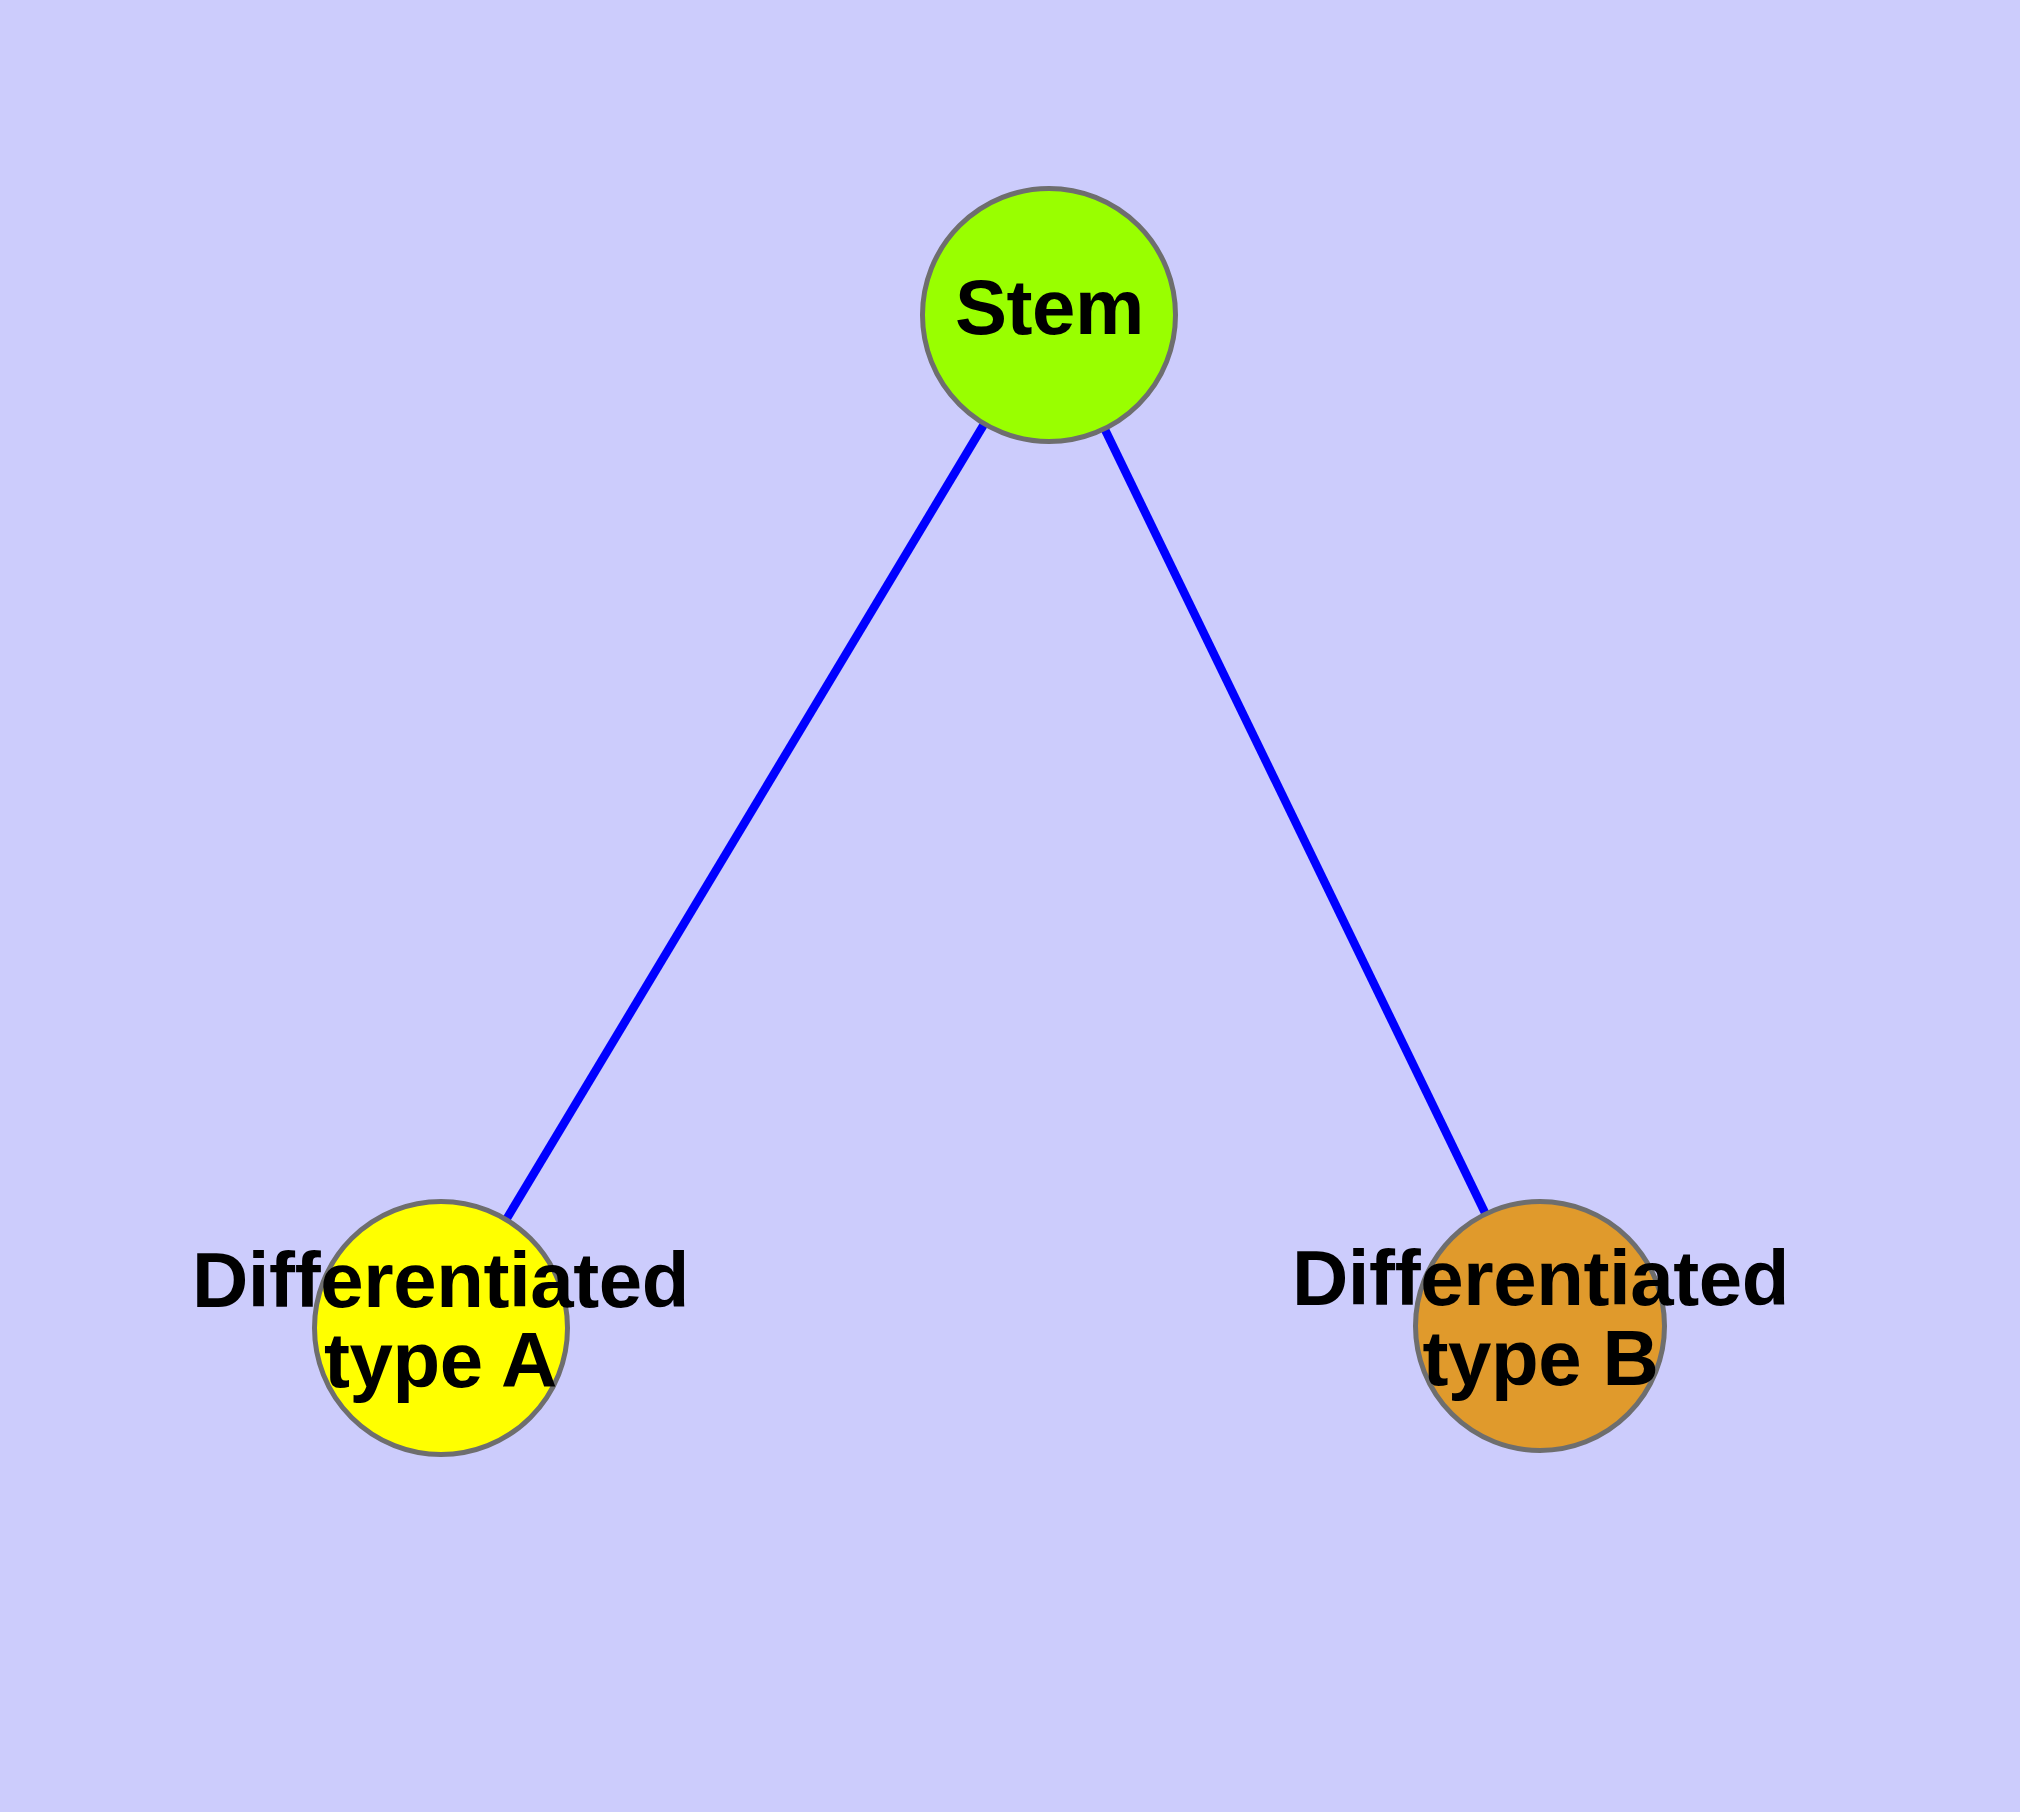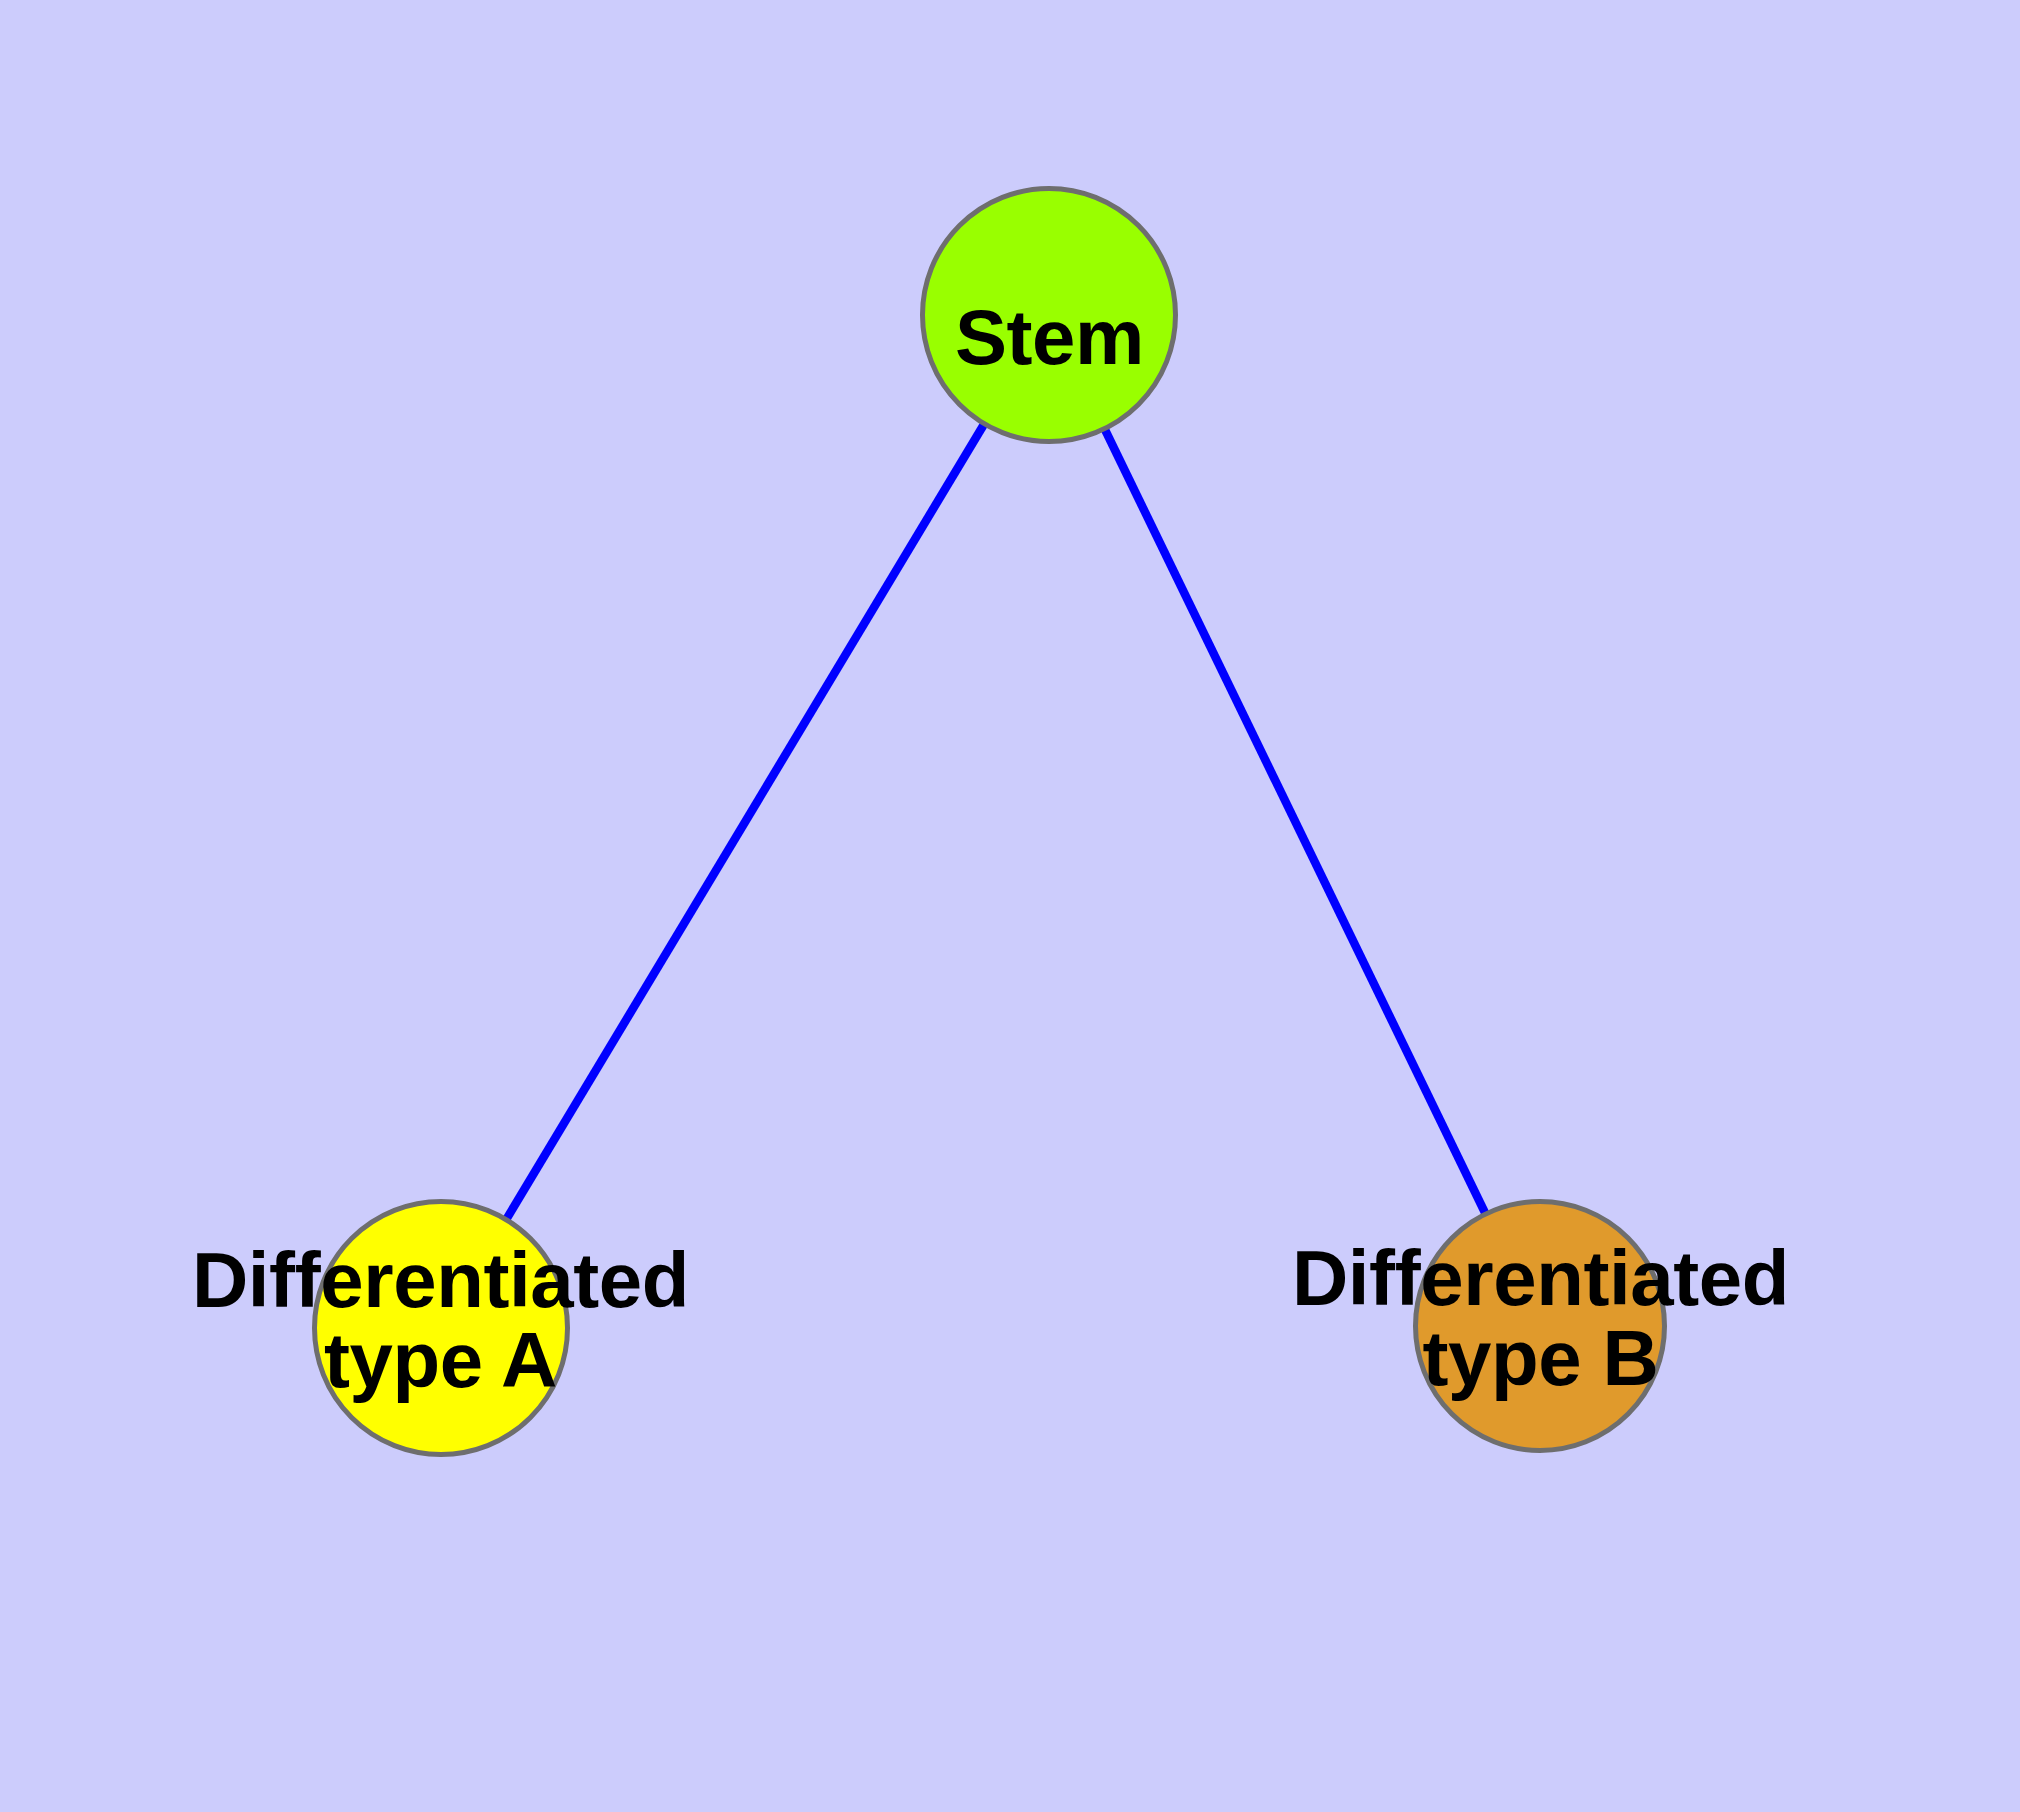--- a/index.html
+++ b/index.html
@@ -59,19 +59,19 @@
         <line x1="1303.4937520512983" y1="506.9465392006889" x2="1752.3794979760523" y2="1431.8527479886536" stroke="#0000ff" stroke-width="10" stroke-linecap="butt"></line>
       </g>
   </svg>
 
   <div id="nodes-group">
       <div class="node" title="Stem" style="left: 920px; top: 186px; width: 258px; height: 258px; background: rgb(153, 255, 0); border-color: rgb(110, 110, 110); border-width: 5.1px;"></div>
       <div class="node" title="Differentiated type A" style="left: 312px; top: 1199px; width: 258px; height: 258px; background: rgb(255, 255, 0); border-color: rgb(110, 110, 110); border-width: 5.1px;"></div>
       <div class="node" title="Differentiated type B" style="left: 1413px; top: 1199px; width: 254px; height: 254px; background: rgb(224, 154, 44); border-color: rgb(110, 110, 110); border-width: 5.1px;"></div>
     </div>
   <div id="labels-group">
-      <div class="node-label" style="font-size: 78px; width: 1187px; left: 456px; top: 268px; color: rgb(0, 0, 0); margin-top: 30px;"><div>Stem</div></div>
+      <div class="node-label" style="font-size: 78px; width: 1187px; left: 456px; top: 268px; color: rgb(0, 0, 0);"><div>Stem</div></div>
       <div class="node-label" style="font-size: 78px; width: 1187px; left: -153px; top: 1241px; color: rgb(0, 0, 0);"><div>Differentiated</div><div>type A</div></div>
       <div class="node-label" style="font-size: 78px; width: 1187px; left: 947px; top: 1239px; color: rgb(0, 0, 0);"><div>Differentiated</div><div>type B</div></div>
     </div>
 
 </div>
 
 
 </body></html>

